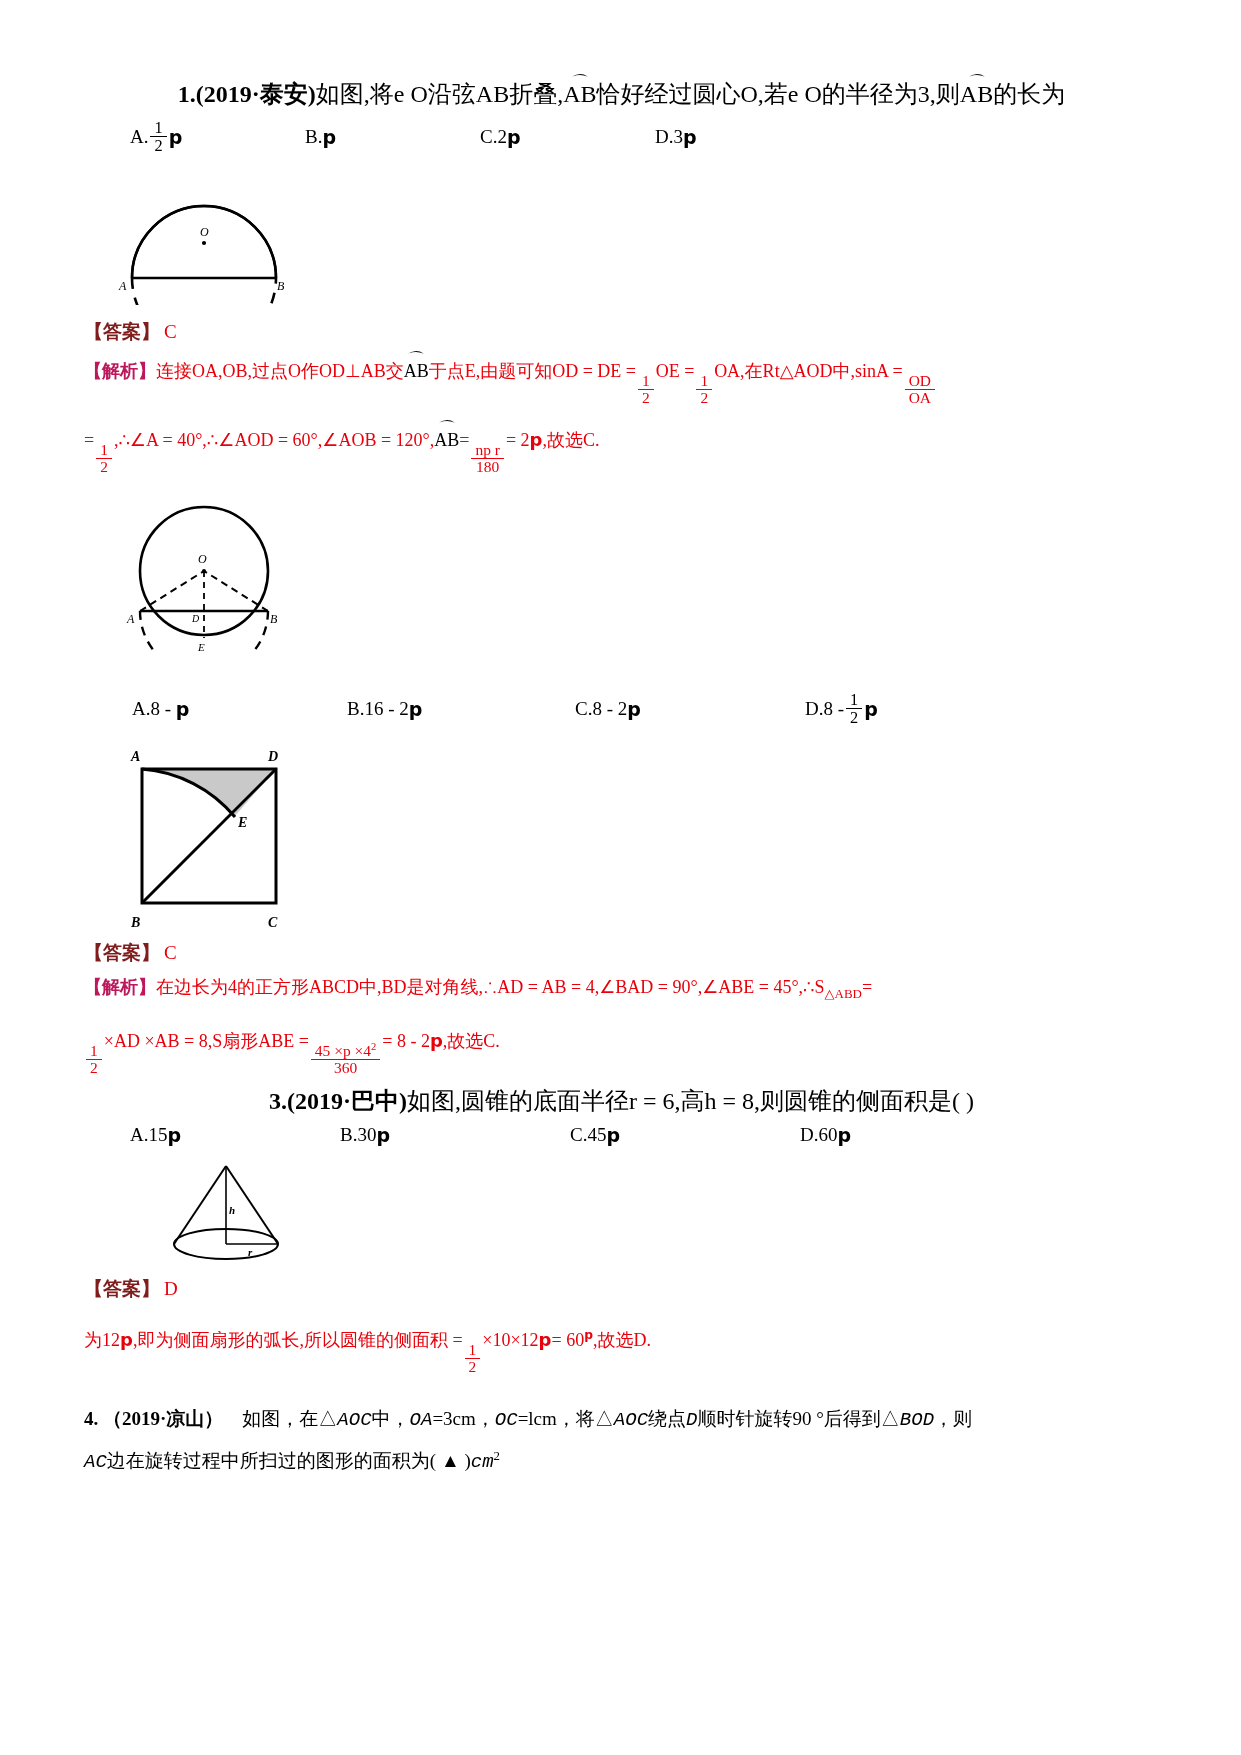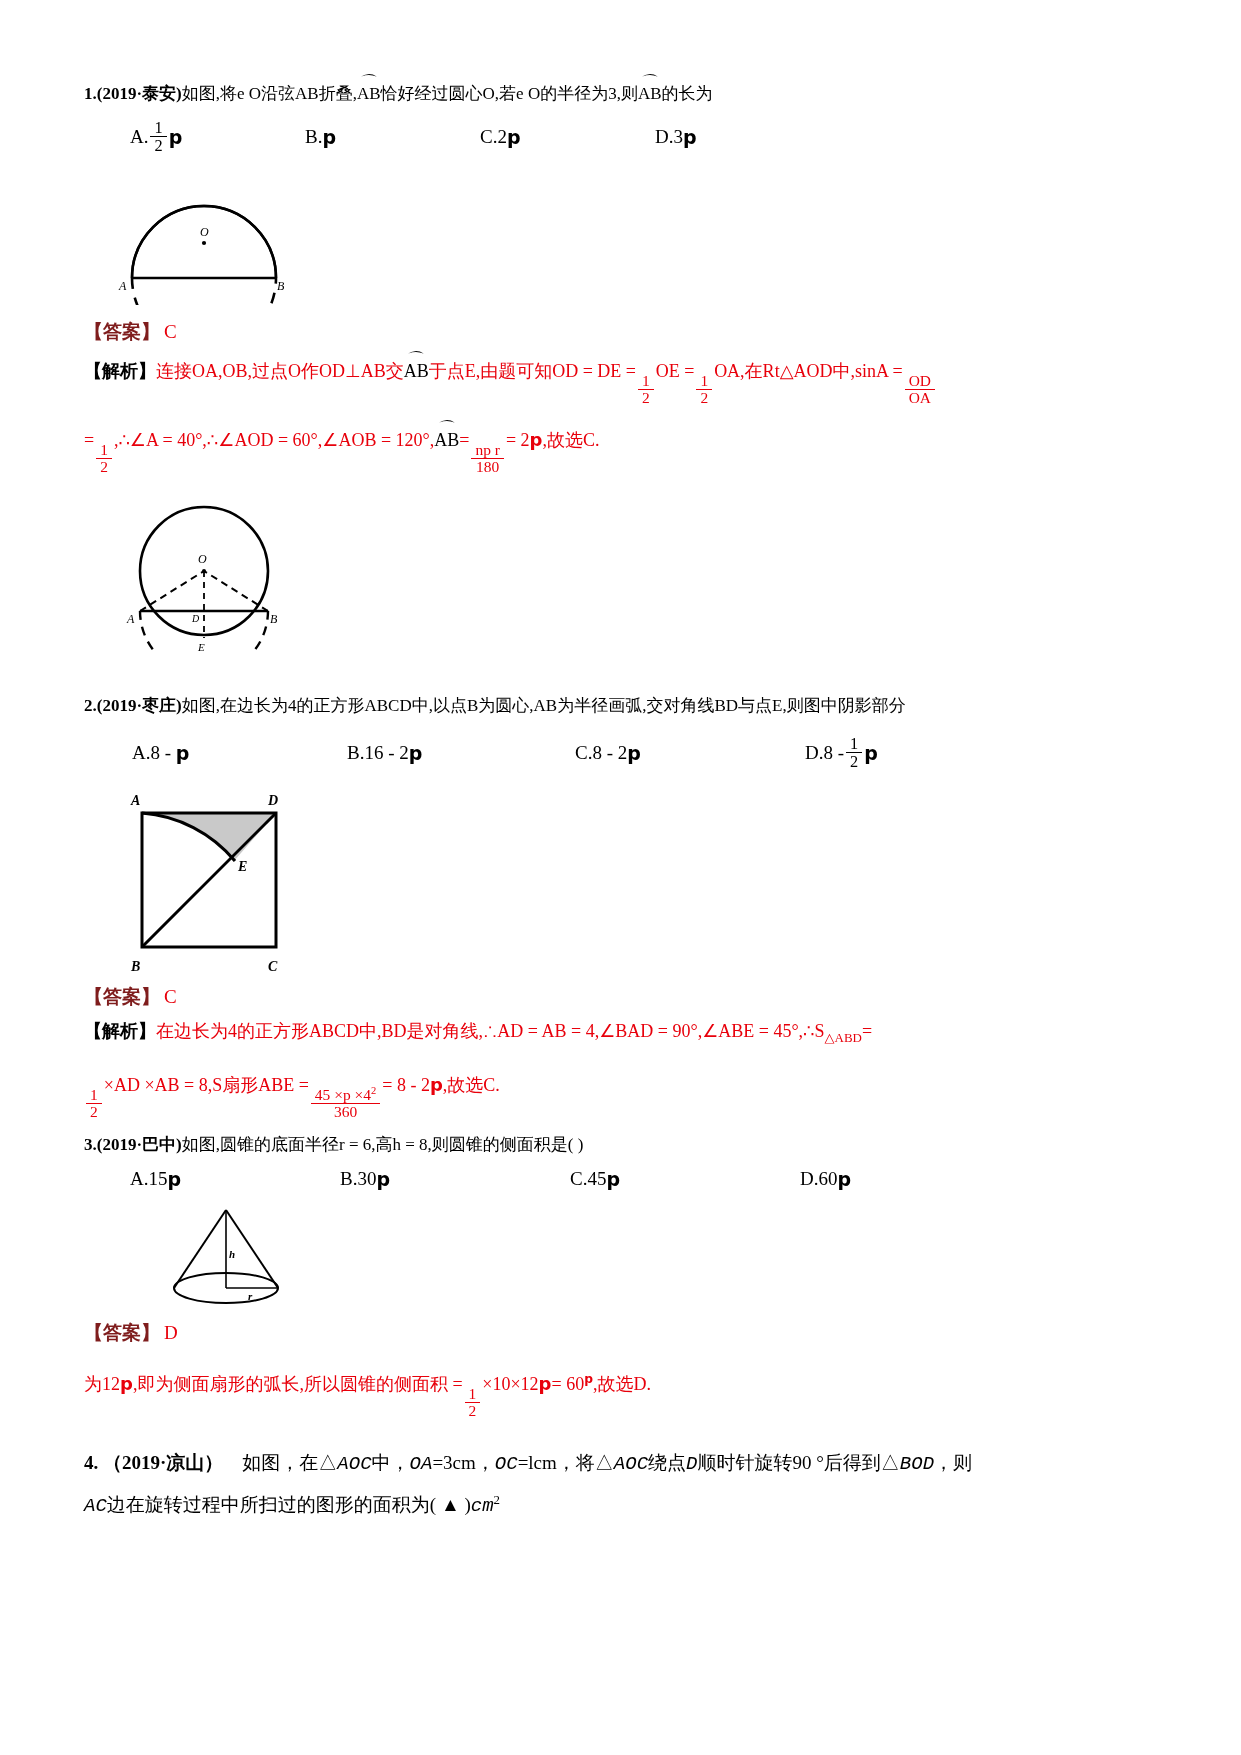--- a/index.html
+++ b/index.html
@@ -19,28 +19,29 @@
   }
   .content{
     position:absolute;
     left:84px;
     top:78px;
     width:1075px;
   }
 
   
   .qline{
-    font-size:17px;
+    font-size:24px;
     line-height:30px;
     letter-spacing:0px;
     white-space:nowrap;
+    text-align:center;
   }
   .qnum{font-weight:bold;}
   .src{font-weight:bold;}
-  .redbold{color:#000000;font-weight:bold;}
+  .redbold{color:#be185d;font-weight:bold;}
   .ans-label{color:#7f1d1d;font-weight:bold;font-size:19px;}
   .ans-val{color:#e8000b;font-size:19px;}
   .sol{font-size:18px;line-height:30px;color:#e8000b;}
   .blk{color:#000;}
 
   
   .options{
     display:flex;
     font-size:19px;
     margin-top:10px;
@@ -176,23 +177,20 @@
         <text x="84" y="70" font-family="Liberation Serif, serif" font-size="12" font-style="italic">O</text>
         <text x="13" y="130" font-family="Liberation Serif, serif" font-size="12" font-style="italic">A</text>
         <text x="156" y="130" font-family="Liberation Serif, serif" font-size="12" font-style="italic">B</text>
         <text x="78" y="129" font-family="Liberation Serif, serif" font-size="10" font-style="italic">D</text>
         <text x="84" y="158" font-family="Liberation Serif, serif" font-size="11" font-style="italic">E</text>
       </svg>
     </div>
   </div>
 
   <div class="mt34">
-    <div class="qline">
-      <span class="qnum">2.</span><span class="src">(2019·枣庄)</span><span>如图,在边长为4的正方形ABCD中,以点B为圆心,AB为半径画弧,交对角线BD与点E,则图中阴影部分</span>
-    </div>
 
     <div class="options opt-wide" style="margin-left:48px;margin-top:14px;">
       <div class="opt" style="width:215px">
         <span>A.</span><span>8 -</span>&nbsp;<span class="pi">p</span>
       </div>
       <div class="opt" style="width:228px">
         <span>B.</span>
             <span>16 - 2</span>
             <span class="pi">p</span>
       </div>

